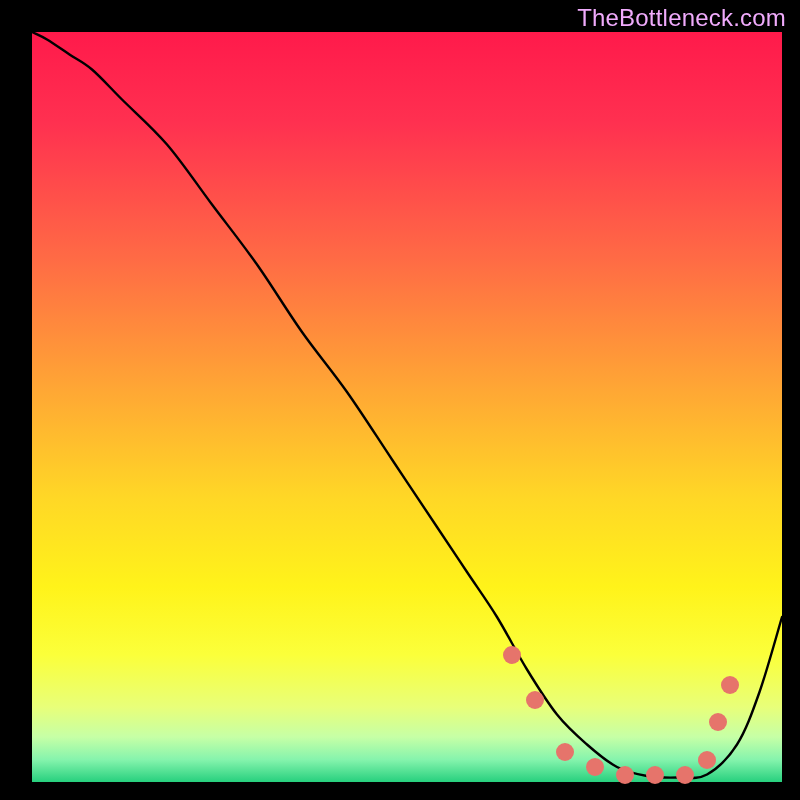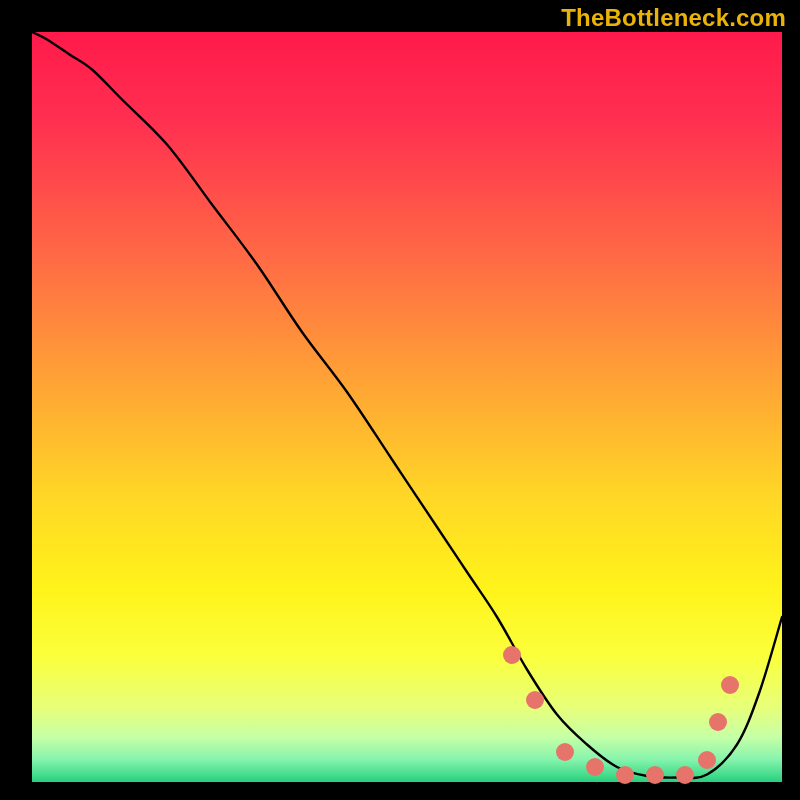--- a/index.html
+++ b/index.html
@@ -9,22 +9,22 @@
     width: 800px;
     height: 800px;
     background: #000;
   }
   .watermark {
     position: absolute;
     top: 4px;
     right: 14px;
     font-family: Arial, Helvetica, sans-serif;
     font-size: 24px;
-    font-weight: 700;
-    color: #eab308;
+    font-weight: 400;
+    color: #f0abfc;
     letter-spacing: 0.2px;
   }
   .plot {
     position: absolute;
     left: 32px;
     top: 32px;
     width: 750px;
     height: 750px;
   }
   .gradient {

